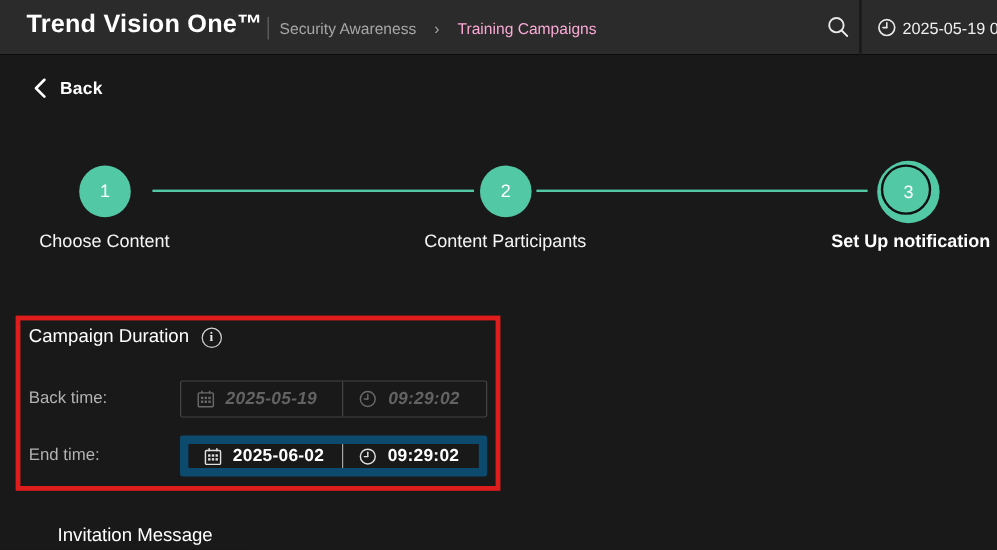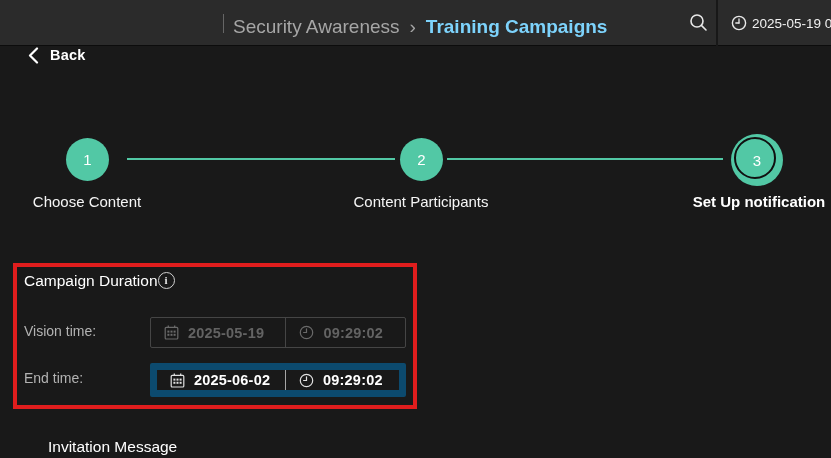--- a/index.html
+++ b/index.html
@@ -16,34 +16,34 @@
     background:#2b2b2b;border-bottom:1px solid #0c0c0c;box-sizing:border-box;
   }
   .brand{
     position:absolute;left:22px;top:9px;
     font-size:21px;font-weight:700;color:#ffffff;letter-spacing:.2px;
   }
   .brand-pipe{
     position:absolute;left:223px;top:14px;width:1px;height:19px;background:#666666;
   }
   .crumbs{
-    position:absolute;left:233px;top:16px;font-size:19px;color:#a6a6a6;
-    display:flex;align-items:flex-start;gap:10px;white-space:nowrap;
-  }
-  .crumb-page{color:#7dd3fc;font-weight:700;}
+    position:absolute;left:233px;top:16px;font-size:13px;color:#a6a6a6;
+    display:flex;align-items:flex-start;gap:15px;white-space:nowrap;
+  }
+  .crumb-page{color:#f9a8d4;font-weight:400;}
   .hdr-search{position:absolute;left:689px;top:13px;width:19px;height:19px;color:#e8e8e8;cursor:pointer;}
   .hdr-div{position:absolute;left:716px;top:0;width:2px;height:46px;background:#181818;}
   .hdr-clock{position:absolute;left:731px;top:15px;width:16px;height:16px;color:#e8e8e8;}
   .hdr-clock-text{
     position:absolute;left:752px;top:16px;font-size:13.5px;color:#f0f0f0;white-space:nowrap;
   }
 
   
   .back{
-    position:absolute;left:28px;top:47px;display:flex;gap:11px;
+    position:absolute;left:28px;top:65px;display:flex;align-items:center;gap:11px;
     color:#ffffff;cursor:pointer;
   }
   .back-chevron{width:11px;height:17px;color:#ffffff;}
   .back-label{font-size:14.5px;font-weight:700;letter-spacing:.2px;}
 
   
   .step-line{position:absolute;height:2px;background:#52c8a5;top:158px;}
   .step-circle{
     position:absolute;border-radius:50%;background:#52c8a5;
     display:flex;align-items:center;justify-content:center;
@@ -62,55 +62,56 @@
   }
   .step-label.current{font-weight:700;color:#ffffff;}
 
   
   .annotation-rect{
     position:absolute;left:13px;top:263px;width:404px;height:146px;
     border:4px solid #e01d1d;box-sizing:border-box;pointer-events:none;z-index:5;
   }
   .section-title{
     position:absolute;left:24px;top:272px;font-size:15.5px;color:#ffffff;
-    display:flex;align-items:flex-start;
+    display:flex;align-items:flex-end;gap:10px;
   }
   .info-icon{
     width:17px;height:17px;border-radius:50%;border:1.5px solid #d2d2d2;box-sizing:border-box;
     display:flex;align-items:center;justify-content:center;
     font-family:"Liberation Serif","DejaVu Serif",serif;
     font-size:11px;font-weight:700;color:#e8e8e8;line-height:1;
   }
   .field-label{position:absolute;left:24px;font-size:14px;color:#b3b3b3;}
   .dt-group{
     position:absolute;left:150px;width:256px;box-sizing:border-box;
     display:flex;align-items:stretch;border-radius:2px;background:transparent;
   }
   .dt-group.disabled{top:317px;height:31px;border:1px solid #454545;color:#636363;}
   .dt-group.enabled{top:363px;height:34px;border:7px solid #0c4a6e;color:#ffffff;}
   .dt-cell{display:flex;align-items:center;gap:9px;padding-left:13px;box-sizing:border-box;}
   .dt-cell.date{width:135px;}
   .dt-cell.time{width:120px;border-left:1px solid #454545;text-align:right;}
   .dt-group.enabled .dt-cell.time{border-left:1px solid #a6a6a6;}
   .dt-text{font-size:14.5px;font-weight:700;letter-spacing:.2px;}
-  .dt-group.disabled .dt-text{color:#636363;}
+  .dt-group.disabled .dt-text{color:#636363;font-style:italic;}
   .dt-group.enabled .dt-text{color:#ffffff;}
   .dt-icon{width:15px;height:15px;flex:0 0 auto;}
   .dt-group.disabled .dt-icon{color:#6a6a6a;}
   .dt-group.enabled .dt-icon{color:#e0e0e0;}
 
   .invitation-title{
     position:absolute;left:24px;top:438px;font-size:15.5px;color:#ffffff;white-space:nowrap;margin-left:24px;
   }
   svg{display:block;}
 </style>
 </head>
 <body>
 
 <div class="header">
+  <div class="brand">Trend Vision One™</div>
   <div class="brand-pipe"></div>
   <div class="crumbs">
     <span>Security Awareness</span>
     <span>›</span>
     <span class="crumb-page">Training Campaigns</span>
   </div>
   <div class="hdr-search">
     <svg viewBox="0 0 19 19" width="19" height="19">
       <circle cx="8" cy="8" r="6" fill="none" stroke="currentColor" stroke-width="1.6"></circle>
       <line x1="12.4" y1="12.4" x2="17" y2="17" stroke="currentColor" stroke-width="1.6" stroke-linecap="round"></line>
@@ -158,21 +159,21 @@
 
 <div class="annotation-rect"></div>
 
 <div class="section-title">
   <span>Campaign Duration</span>
   <span class="info-icon">
     <span>i</span>
   </span>
 </div>
 
-<div class="field-label" style="top:323px;">Vision time:</div>
+<div class="field-label" style="top:323px;">Back time:</div>
 <div class="dt-group disabled">
   <div class="dt-cell date">
     <span class="dt-icon">
       <svg viewBox="0 0 15 15" width="15" height="15">
         <line x1="4.3" y1="0.6" x2="4.3" y2="3" stroke="currentColor" stroke-width="1.3"></line>
         <line x1="10.7" y1="0.6" x2="10.7" y2="3" stroke="currentColor" stroke-width="1.3"></line>
         <rect x="1.2" y="2.4" width="12.6" height="11.6" rx="1" fill="none" stroke="currentColor" stroke-width="1.2"></rect>
         <rect x="3.4" y="5.6" width="2" height="2" fill="currentColor"></rect>
         <rect x="6.5" y="5.6" width="2" height="2" fill="currentColor"></rect>
         <rect x="9.6" y="5.6" width="2" height="2" fill="currentColor"></rect>

